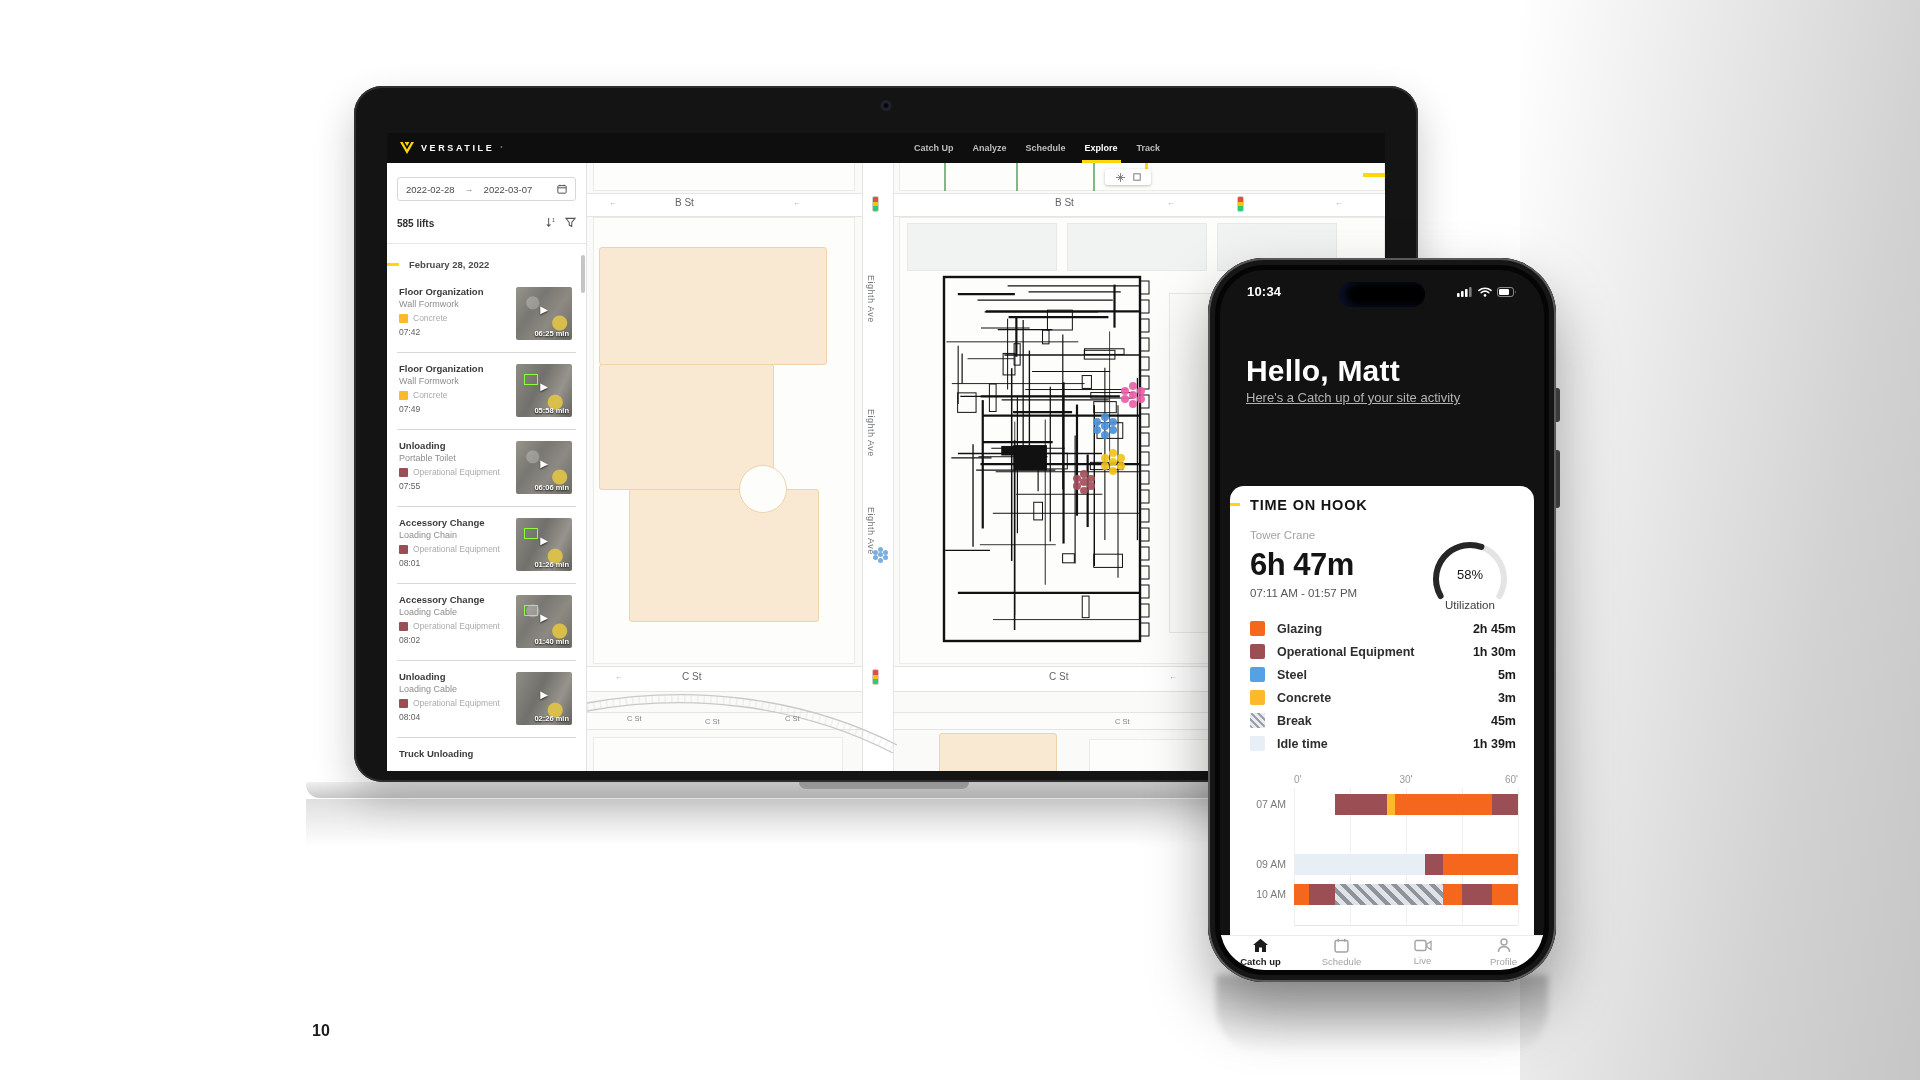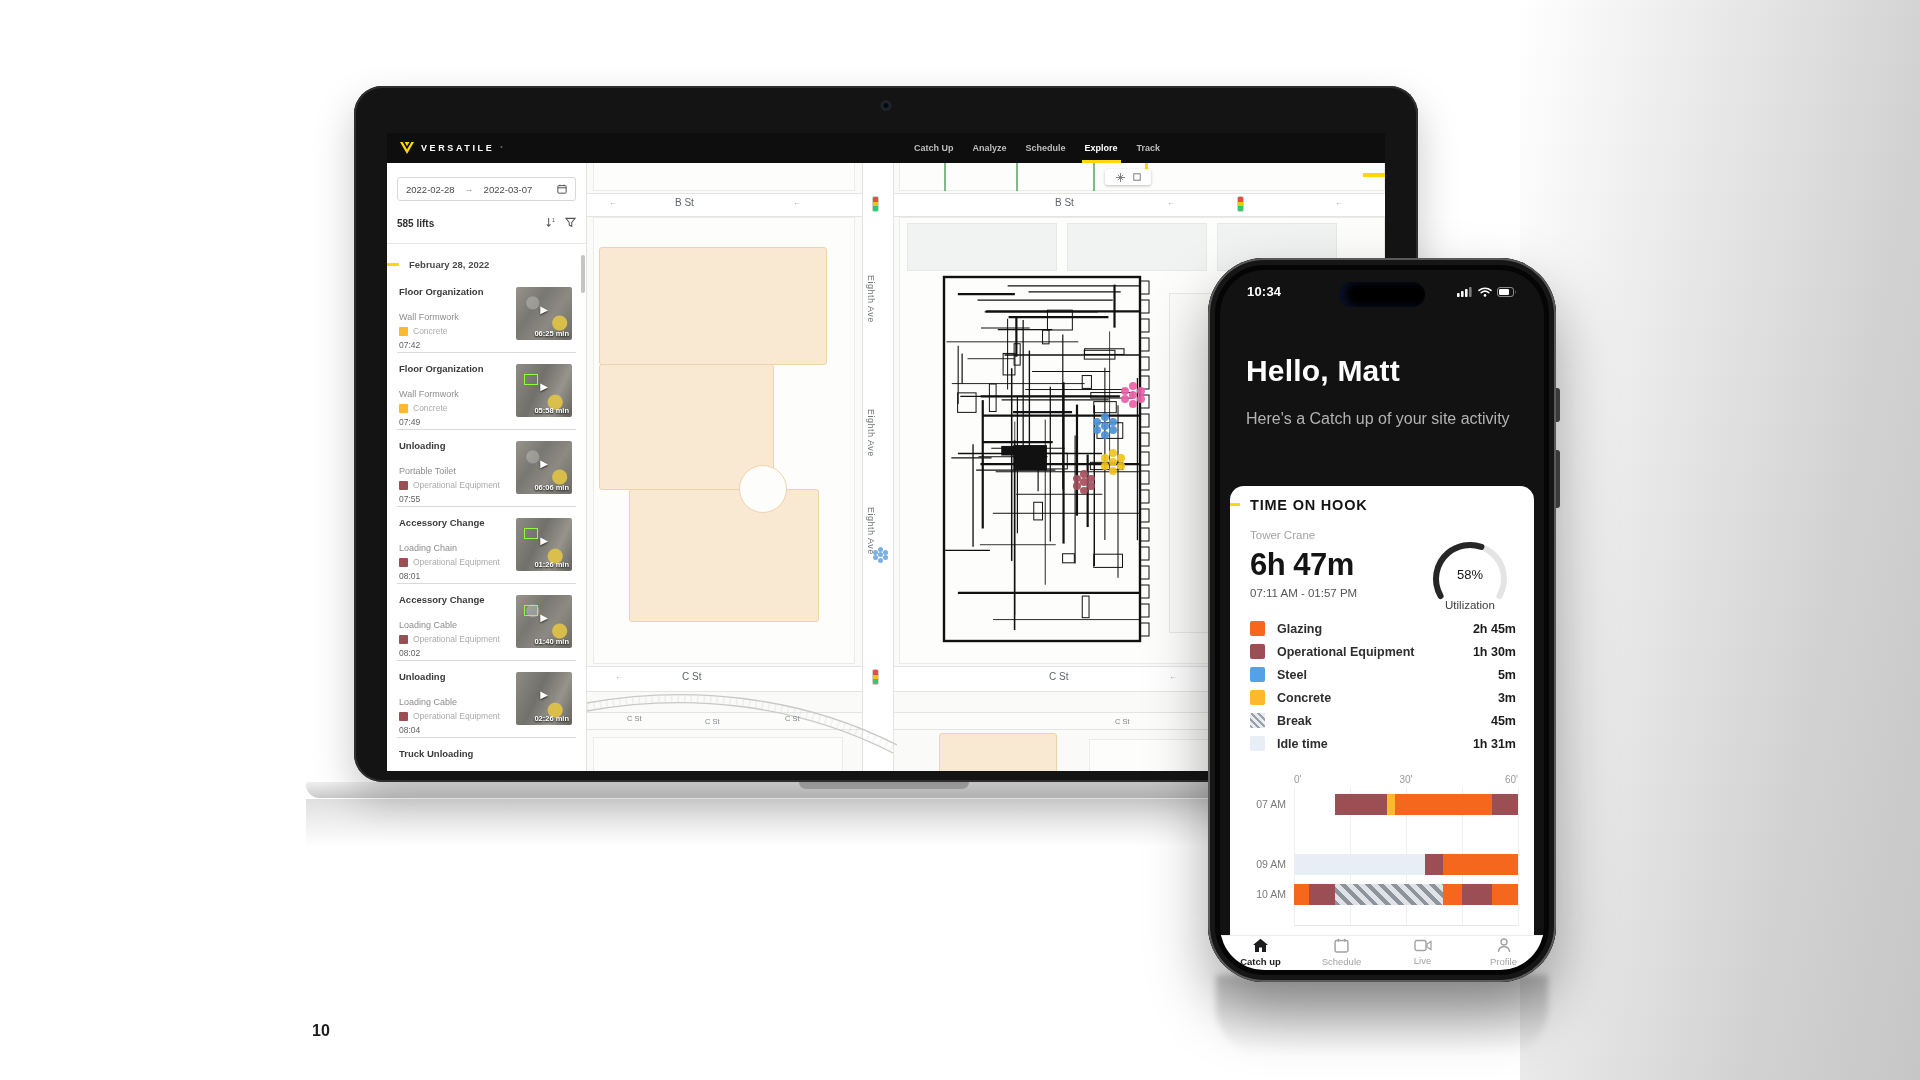--- a/index.html
+++ b/index.html
@@ -43,21 +43,21 @@
   .counter-row{display:flex;align-items:center;margin:13px 10px 0;}
   .counter{font-size:10px;color:#2f2f2f;font-weight:700;}
   .sb-icons{margin-left:auto;display:flex;gap:9px;align-items:center;color:#555;}
   .sb-divider{height:1px;background:#e8e8e8;margin-top:11px;}
   .group-head{display:flex;align-items:center;margin:15px 0 6px;}
   .gh-dash{width:12px;height:3px;background:#FFD60A;margin-right:10px;}
   .gh-label{font-size:9.5px;color:#4a4a4a;font-weight:600;}
   .lift-item{position:relative;height:77px;box-sizing:border-box;padding:10px 12px 0;cursor:pointer;}
   .lift-item::after{content:"";position:absolute;left:10px;right:10px;bottom:0;height:1px;background:#d9d9d9;}
   .li-title{font-size:9.5px;font-weight:700;color:#3b3b3b;}
-  .li-sub{font-size:9px;color:#8d8d8d;margin-top:15px;}
+  .li-sub{font-size:9px;color:#8d8d8d;margin-top:2px;}
   .li-cat{display:flex;align-items:center;gap:5px;margin-top:4px;}
   .li-chip{width:9px;height:9px;border-radius:1px;}
   .li-cat span{font-size:8.5px;color:#ababab;}
   .li-time{font-size:8.5px;color:#606060;margin-top:4px;}
   .thumb{position:absolute;right:14px;top:11px;width:56px;height:53px;border-radius:2px;overflow:hidden;
     background:
       radial-gradient(circle at 78% 68%, rgba(226,196,70,.9) 0 7px, rgba(226,196,70,0) 8px),
       radial-gradient(circle at 30% 30%, rgba(255,255,255,.25) 0 6px, rgba(255,255,255,0) 7px),
       linear-gradient(125deg,#97948b 0%,#787771 35%,#8c8a82 62%,#6c6b64 100%);}
   .lift-item:nth-child(even) .thumb{background:
@@ -100,21 +100,21 @@
   .side-btn2{position:absolute;right:-4px;top:130px;width:4px;height:34px;background:#3a3a3a;border-radius:0 3px 3px 0;}
   .phone-screen{position:absolute;inset:12px;border-radius:44px;overflow:hidden;background:#121212;}
   .phone-reflect{position:absolute;left:1216px;top:975px;width:332px;height:80px;border-radius:0 0 48px 48px;
     background:linear-gradient(rgba(90,90,90,.35),rgba(255,255,255,0));filter:blur(3px);z-index:4;}
   .island{position:absolute;left:50%;top:12px;transform:translateX(-50%);width:86px;height:25px;background:#000;border-radius:14px;
     box-shadow:inset 6px 0 8px rgba(30,50,120,.35);}
   .pstatus{position:absolute;top:14px;left:0;right:0;display:flex;align-items:center;padding:0 27px;color:#fff;box-sizing:border-box;}
   .ptime{font-size:13px;font-weight:700;letter-spacing:.2px;}
   .picons{margin-left:auto;display:flex;gap:5px;align-items:center;}
   .greeting{position:absolute;left:26px;top:84px;color:#fff;font-size:30px;font-weight:700;letter-spacing:.2px;}
-  .gsub{position:absolute;left:26px;top:140px;color:#b3b3b3;font-size:16px;}
+  .gsub{position:absolute;left:26px;top:120px;color:#b3b3b3;font-size:13px;text-decoration:underline;}
   .daterow{position:absolute;left:24px;right:24px;top:162px;height:36px;display:flex;align-items:center;}
   .calbox{width:30px;height:30px;background:#fff;border-radius:8px;display:flex;align-items:center;justify-content:center;cursor:pointer;}
   .datelabel{margin-left:13px;color:#fff;font-size:13px;font-weight:700;}
   .listicon{margin-left:auto;cursor:pointer;display:flex;}
 
   .pcard{position:absolute;left:10px;right:10px;top:216px;bottom:34px;background:#fff;border-radius:14px 14px 0 0;overflow:hidden;}
   .ydash{position:absolute;left:0;top:17px;width:10px;height:3px;background:#FFD60A;}
   .ctitle{margin:11px 18px 8px 20px;font-size:14.5px;font-weight:800;letter-spacing:.8px;color:#141414;}
   .csub{margin:16px 18px 0 20px;font-size:11.5px;color:#a3a3a3;}
   .totalrow{position:relative;margin:6px 18px 0 20px;height:62px;}
@@ -615,21 +615,21 @@
 
   <div class="lrow">
     <span class="lchip stripes"></span>
     <span class="llabel">Break</span>
     <span class="lval">45m</span>
   </div>
 
   <div class="lrow">
     <span class="lchip" style="background: rgb(232, 238, 245);"></span>
     <span class="llabel">Idle time</span>
-    <span class="lval">1h 31m</span>
+    <span class="lval">1h 39m</span>
   </div>
 </div>
       <div class="pchart" id="pchart">
           <div class="axis-tick" style="left: calc(0% + 58px); transform: translateX(0px);">0'</div>
           <div class="axis-tick" style="left: calc(50% + 29px); transform: translateX(-50%);">30'</div>
           <div class="axis-tick" style="left: calc(100% + 7.10543e-15px); transform: translateX(-100%);">60'</div>
           <div class="cgrid">
             <div class="gline" style="left: 0%;"></div>
             <div class="gline" style="left: 25%;"></div>
             <div class="gline" style="left: 50%;"></div>

